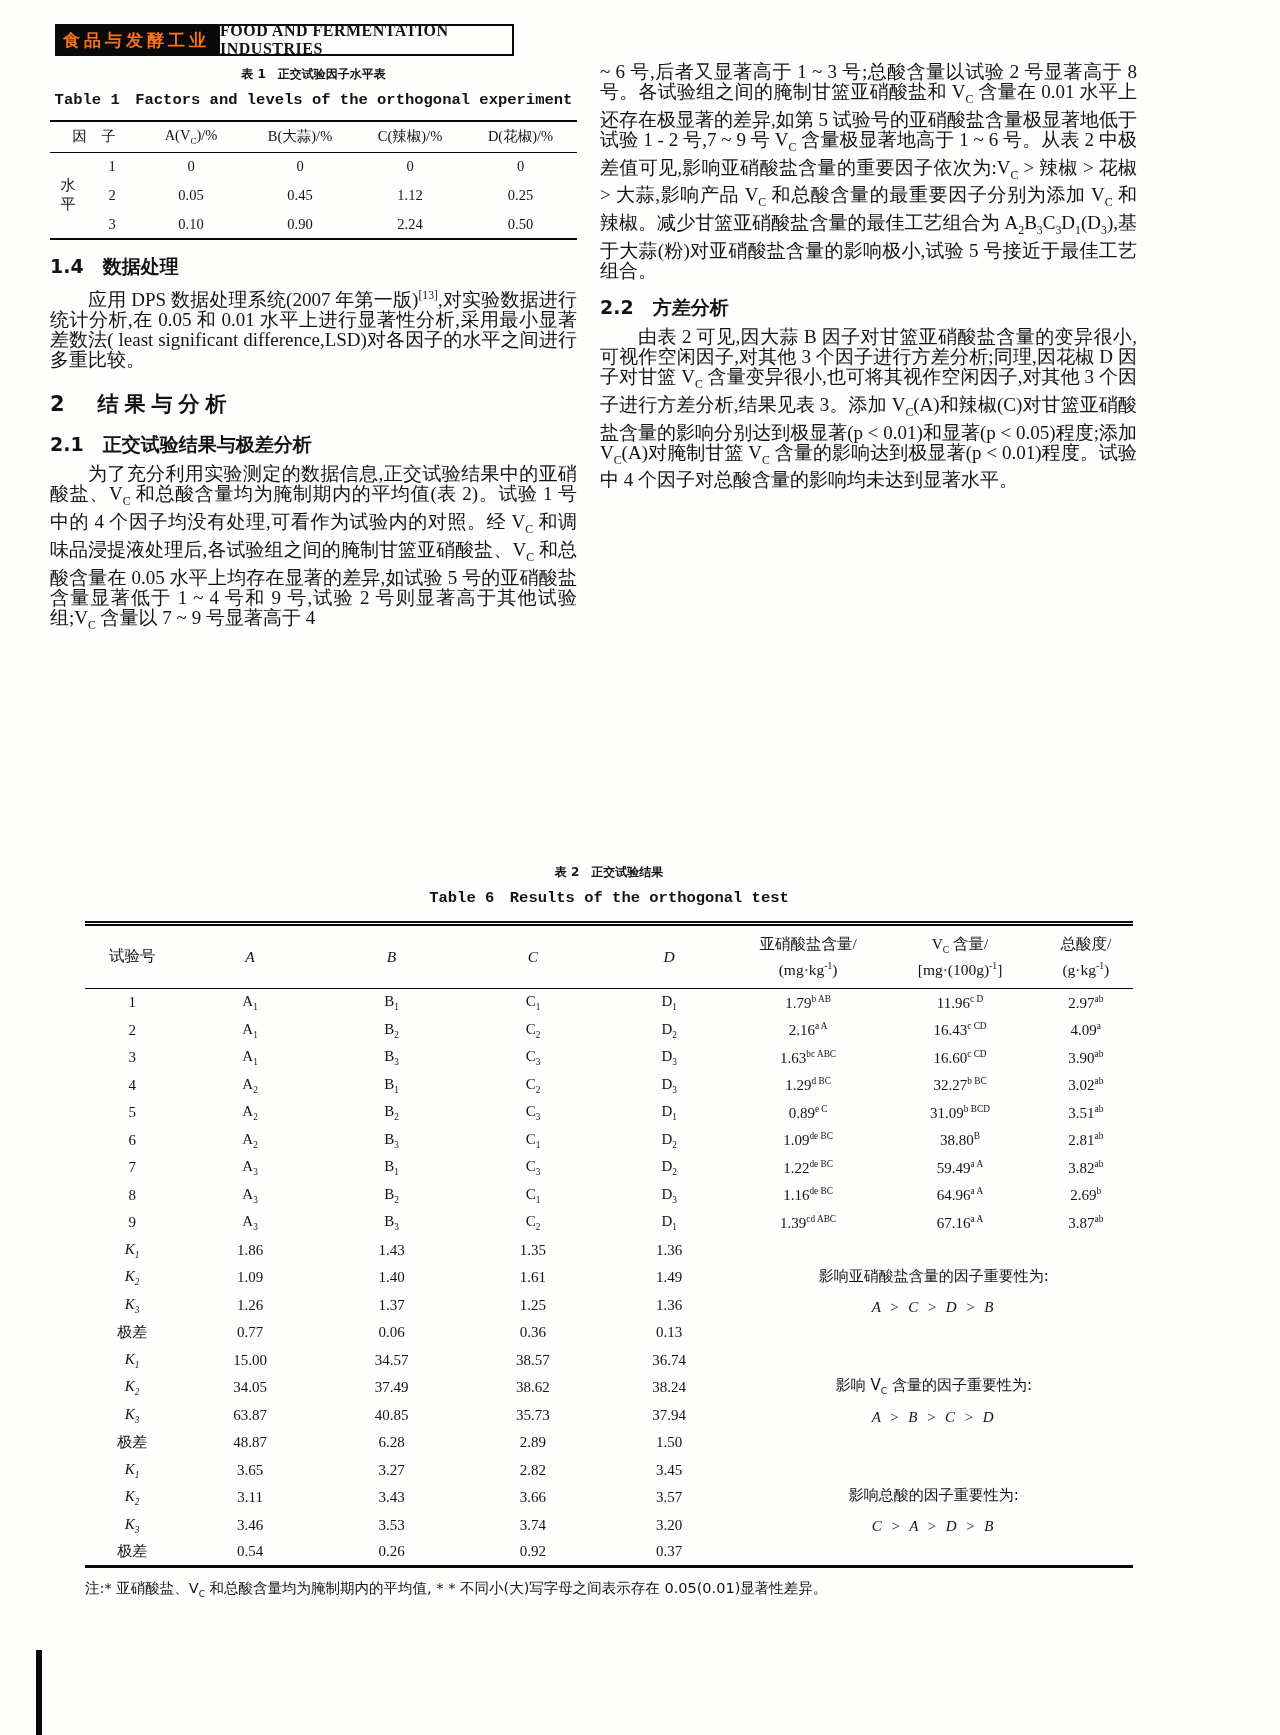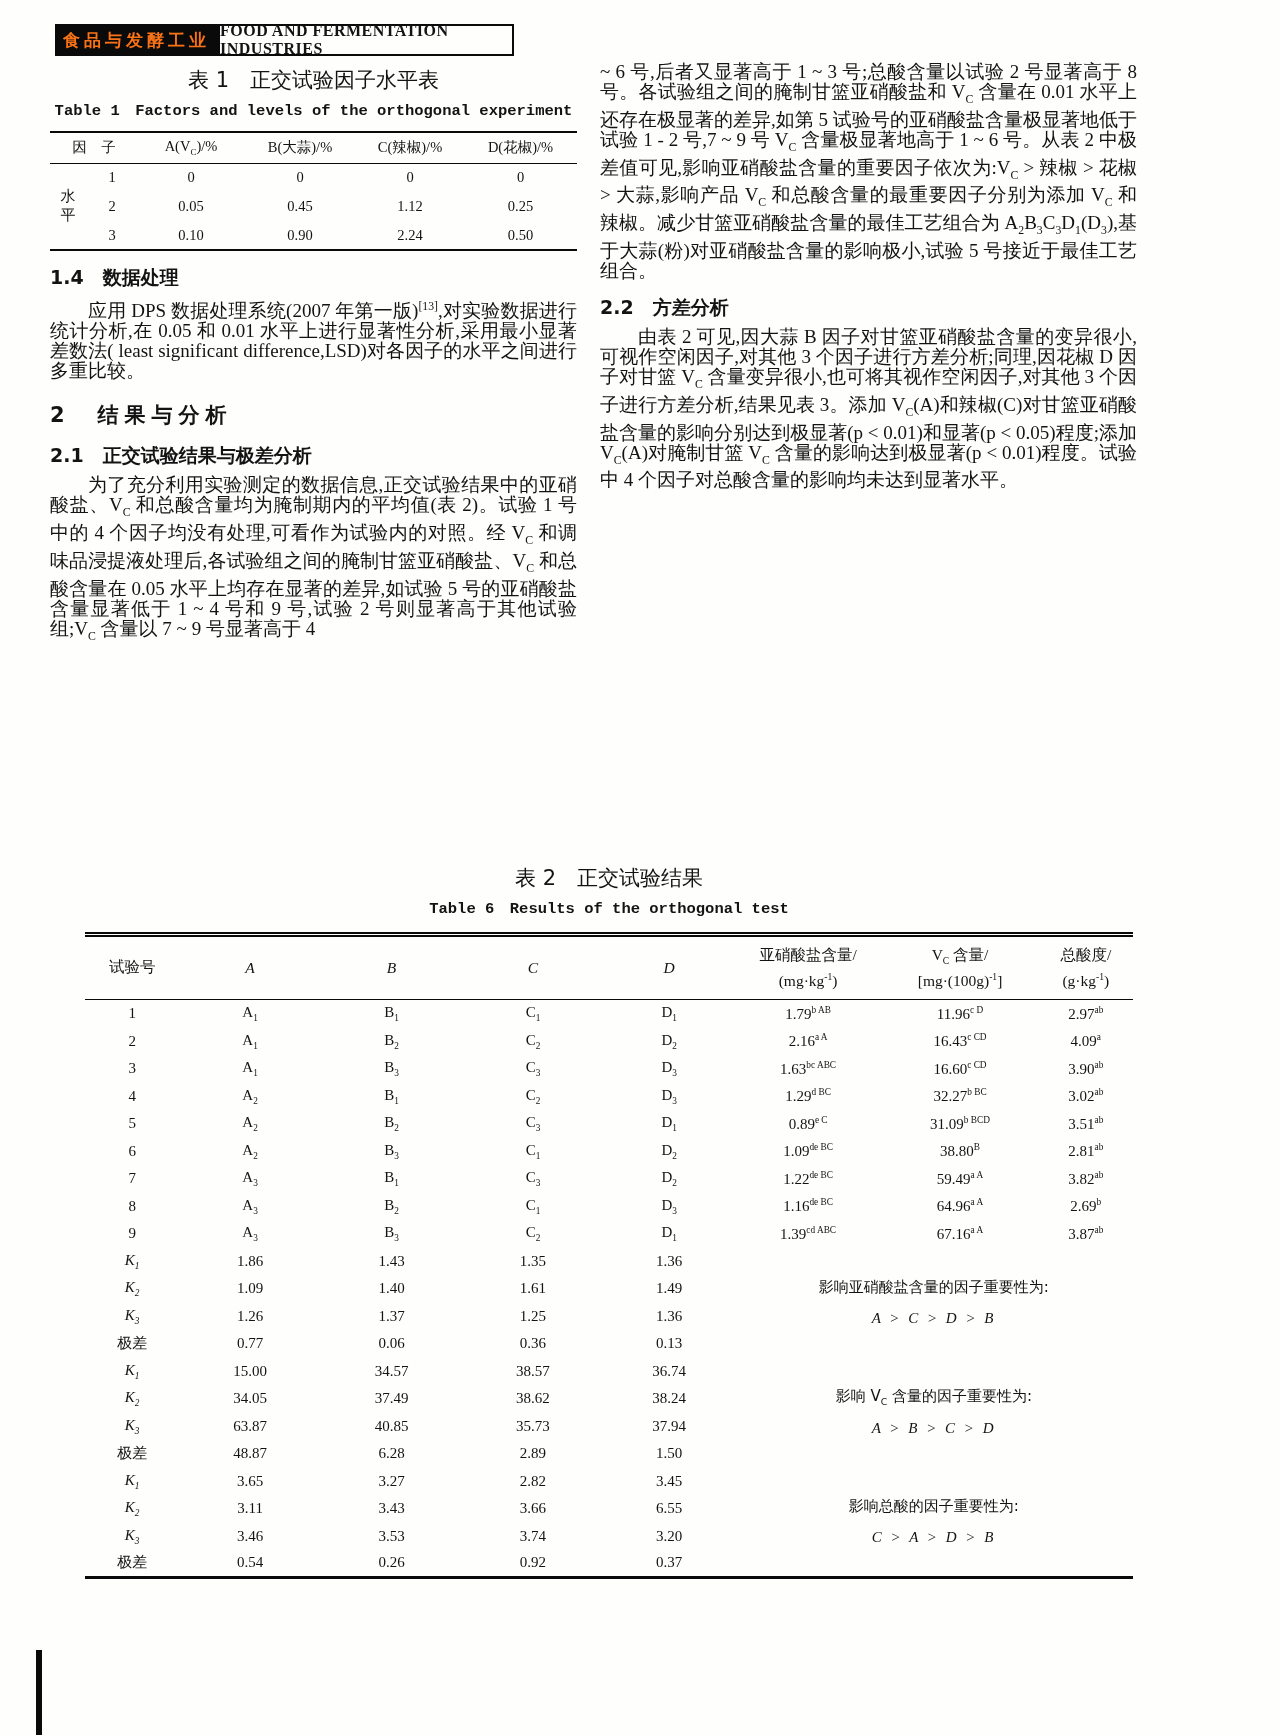--- a/index.html
+++ b/index.html
@@ -18,21 +18,21 @@
   
   .col-left  { position:absolute; left:50px;  top:66px; width:527px; }
   .col-right { position:absolute; left:600px; top:62px; width:537px; }
   p.body { font-size:19px; line-height:20px; text-align:justify; }
   p.indent { text-indent:2em; }
   .hsec { font-family:"DejaVu Sans",sans-serif; font-weight:bold; font-size:19px; margin:14px 0 6px; }
   .hbig { font-family:"DejaVu Sans",sans-serif; font-weight:bold; font-size:21px; letter-spacing:6px;
           margin:20px 0 12px; }
 
   
-  .t-title-cn { text-align:center; font-family:"DejaVu Sans",sans-serif; font-weight:normal; font-size:21px; }
+  .t-title-cn { text-align:center; font-family:"DejaVu Sans",sans-serif; font-weight:bold; font-size:12px; }
   .t-title-en { text-align:center; font-family:Liberation Mono, monospace; font-weight:bold; font-size:15.5px; margin-top:6px; }
   table.t1 { width:100%; border-collapse:collapse; margin-top:10px;
              border-top:2.5px solid #0a0a0a; border-bottom:2.5px solid #0a0a0a; font-size:14.5px; }
   .t1 th { font-weight:normal; height:31px; border-bottom:1.5px solid #0a0a0a; text-align:center; }
   .t1 td { text-align:center; height:29px; }
   .stack { display:inline-block; width:16px; line-height:1.3; word-break:break-all; font-size:15px; text-align:center; }
 
   
   .t2-wrap { position:absolute; left:85px; top:864px; width:1048px; }
   table.t2 { width:100%; border-collapse:collapse; margin-top:13px;
@@ -331,36 +331,37 @@
           <td class="note-cell" colspan="3" rowspan="4">
             <div class="note1">影响总酸的因子重要性为:</div>
             <div class="note2">C &gt; A &gt; D &gt; B</div>
           </td>
         </tr>
         <tr>
           <td class="lab">K<sub>2</sub></td>
           <td>3.11</td>
           <td>3.43</td>
           <td>3.66</td>
-          <td>6.55</td>
+          <td>3.57</td>
         </tr>
         <tr>
           <td class="lab">K<sub>3</sub></td>
           <td>3.46</td>
           <td>3.53</td>
           <td>3.74</td>
           <td>3.20</td>
         </tr>
         <tr>
           <td>极差</td>
           <td>0.54</td>
           <td>0.26</td>
           <td>0.92</td>
           <td>0.37</td>
         </tr>
       </tbody>
     </table>
 
+    <div class="footnote-row">注:* 亚硝酸盐、V<sub>C</sub> 和总酸含量均为腌制期内的平均值, * * 不同小(大)写字母之间表示存在 0.05(0.01)显著性差异。</div>
   </div>
 
   <div class="edge-bar"></div>
 
 </div>
 
 </body></html>

